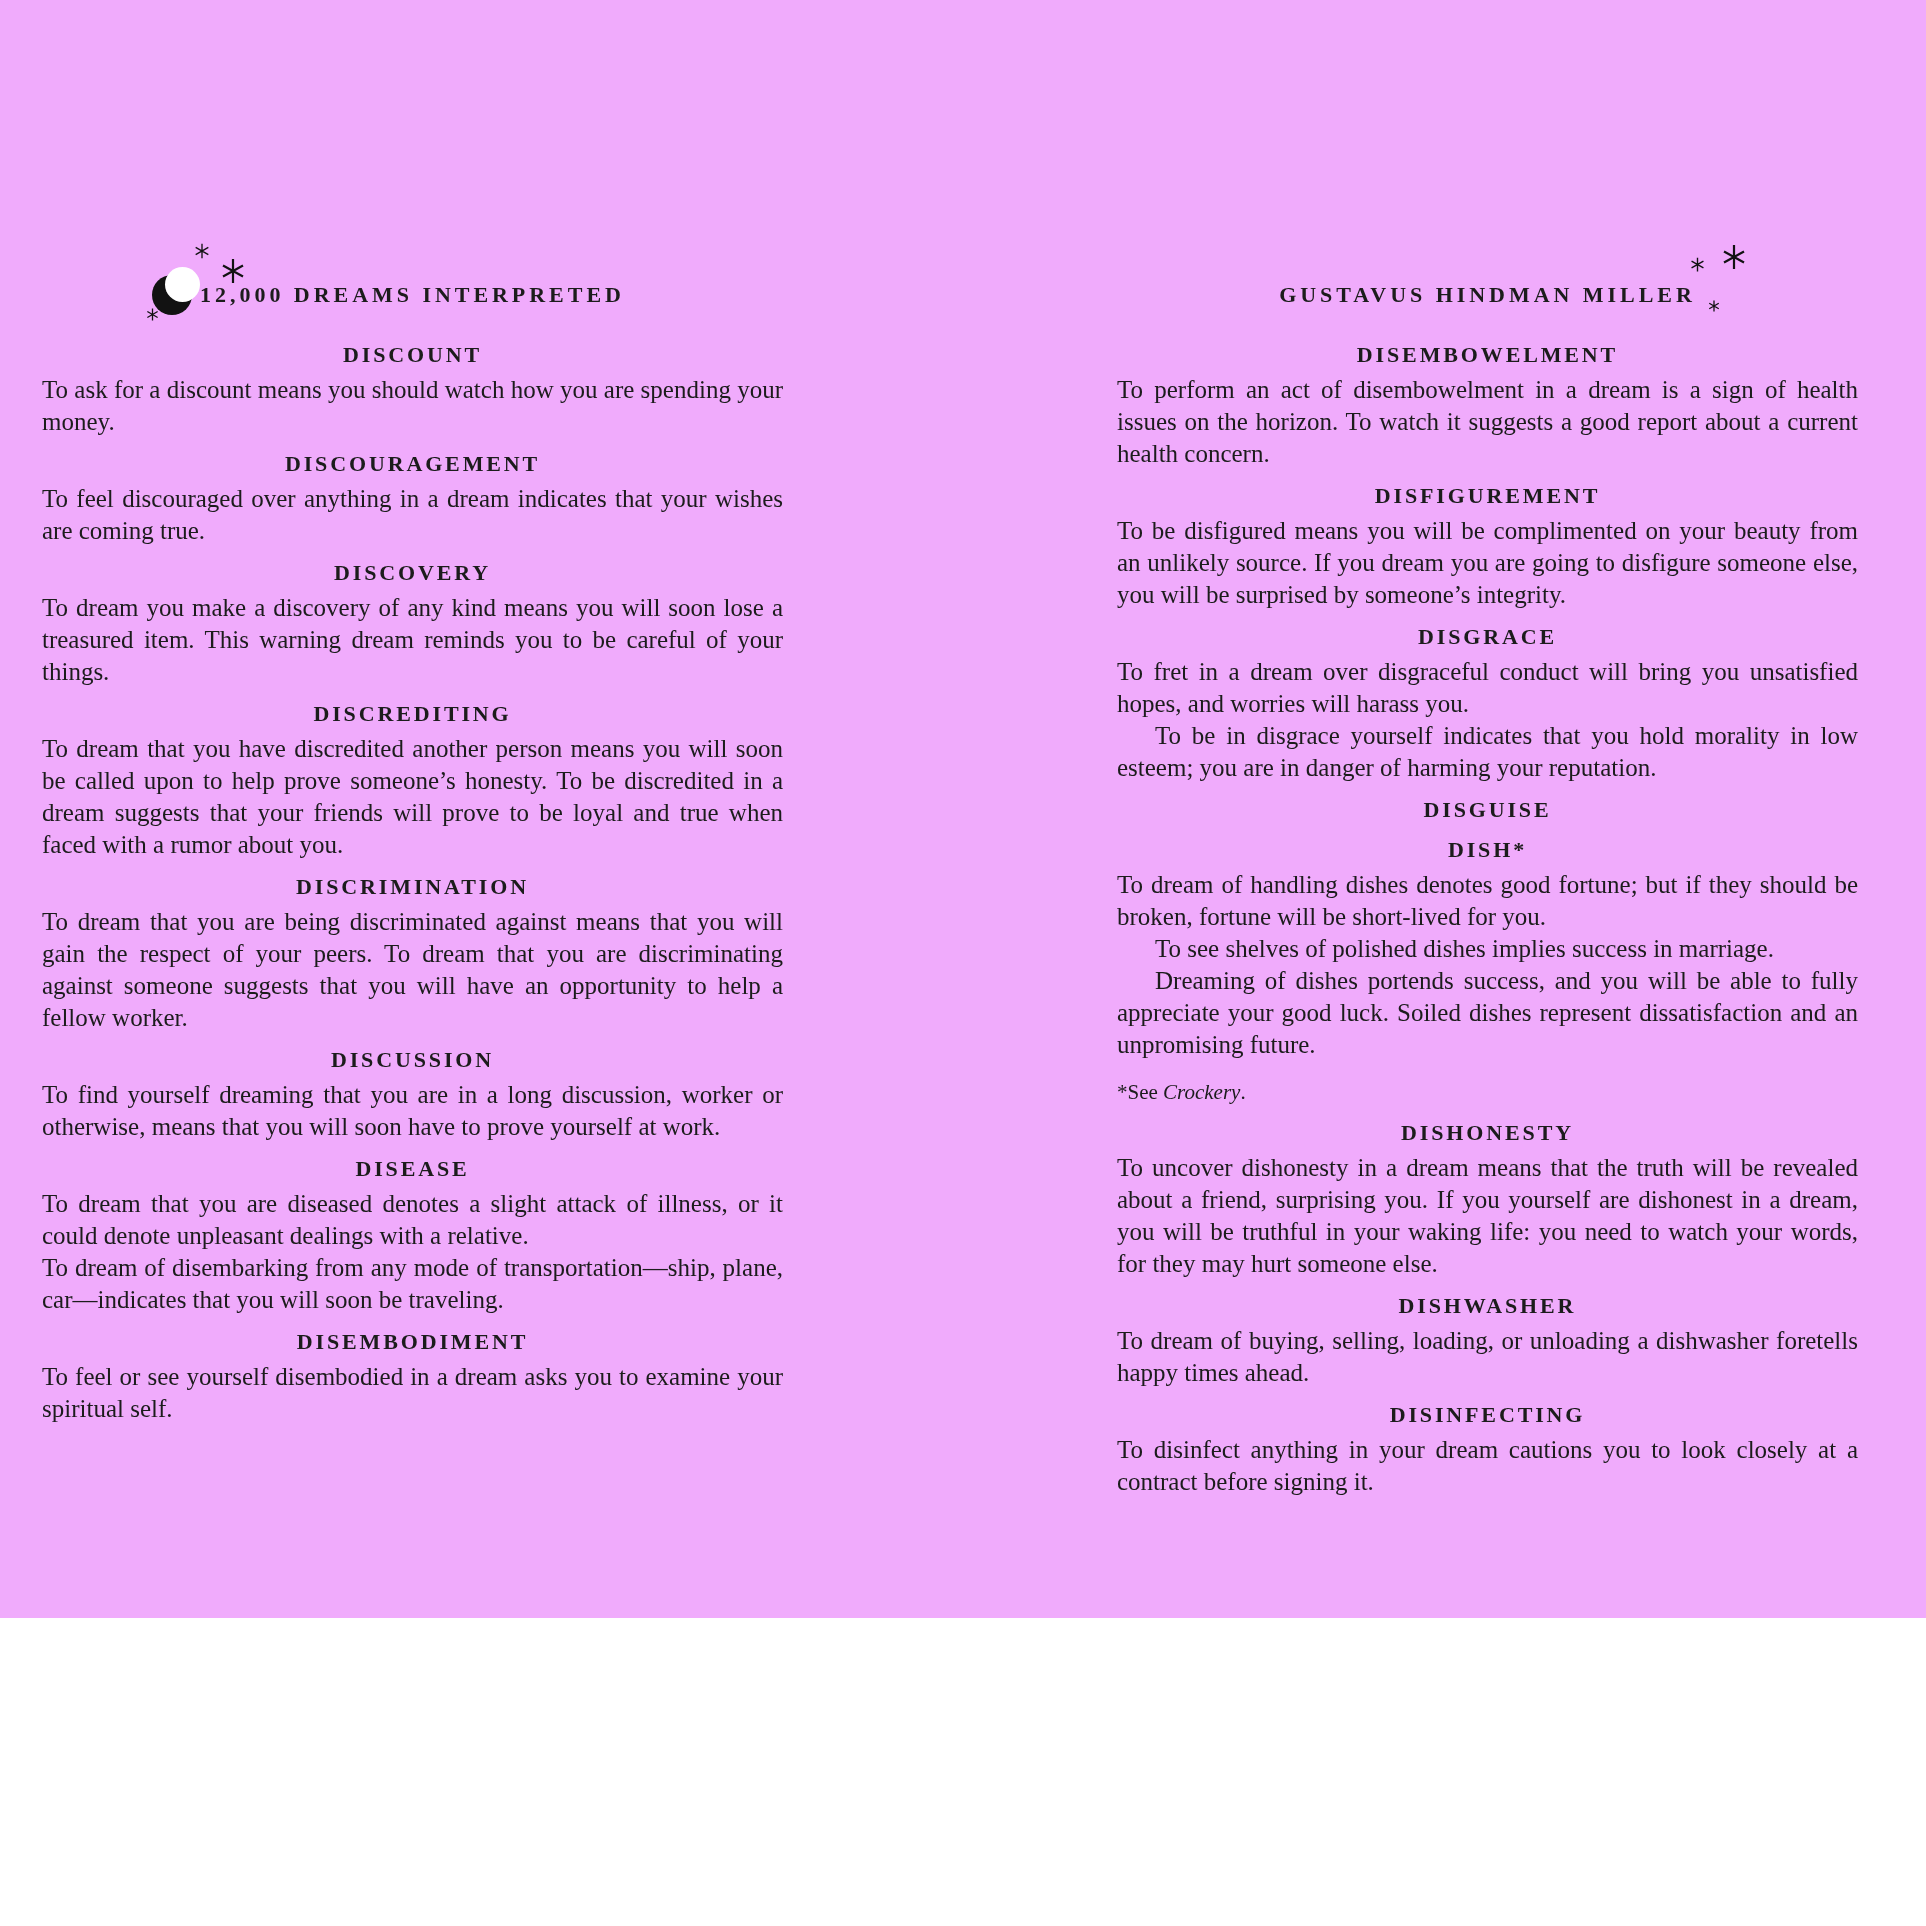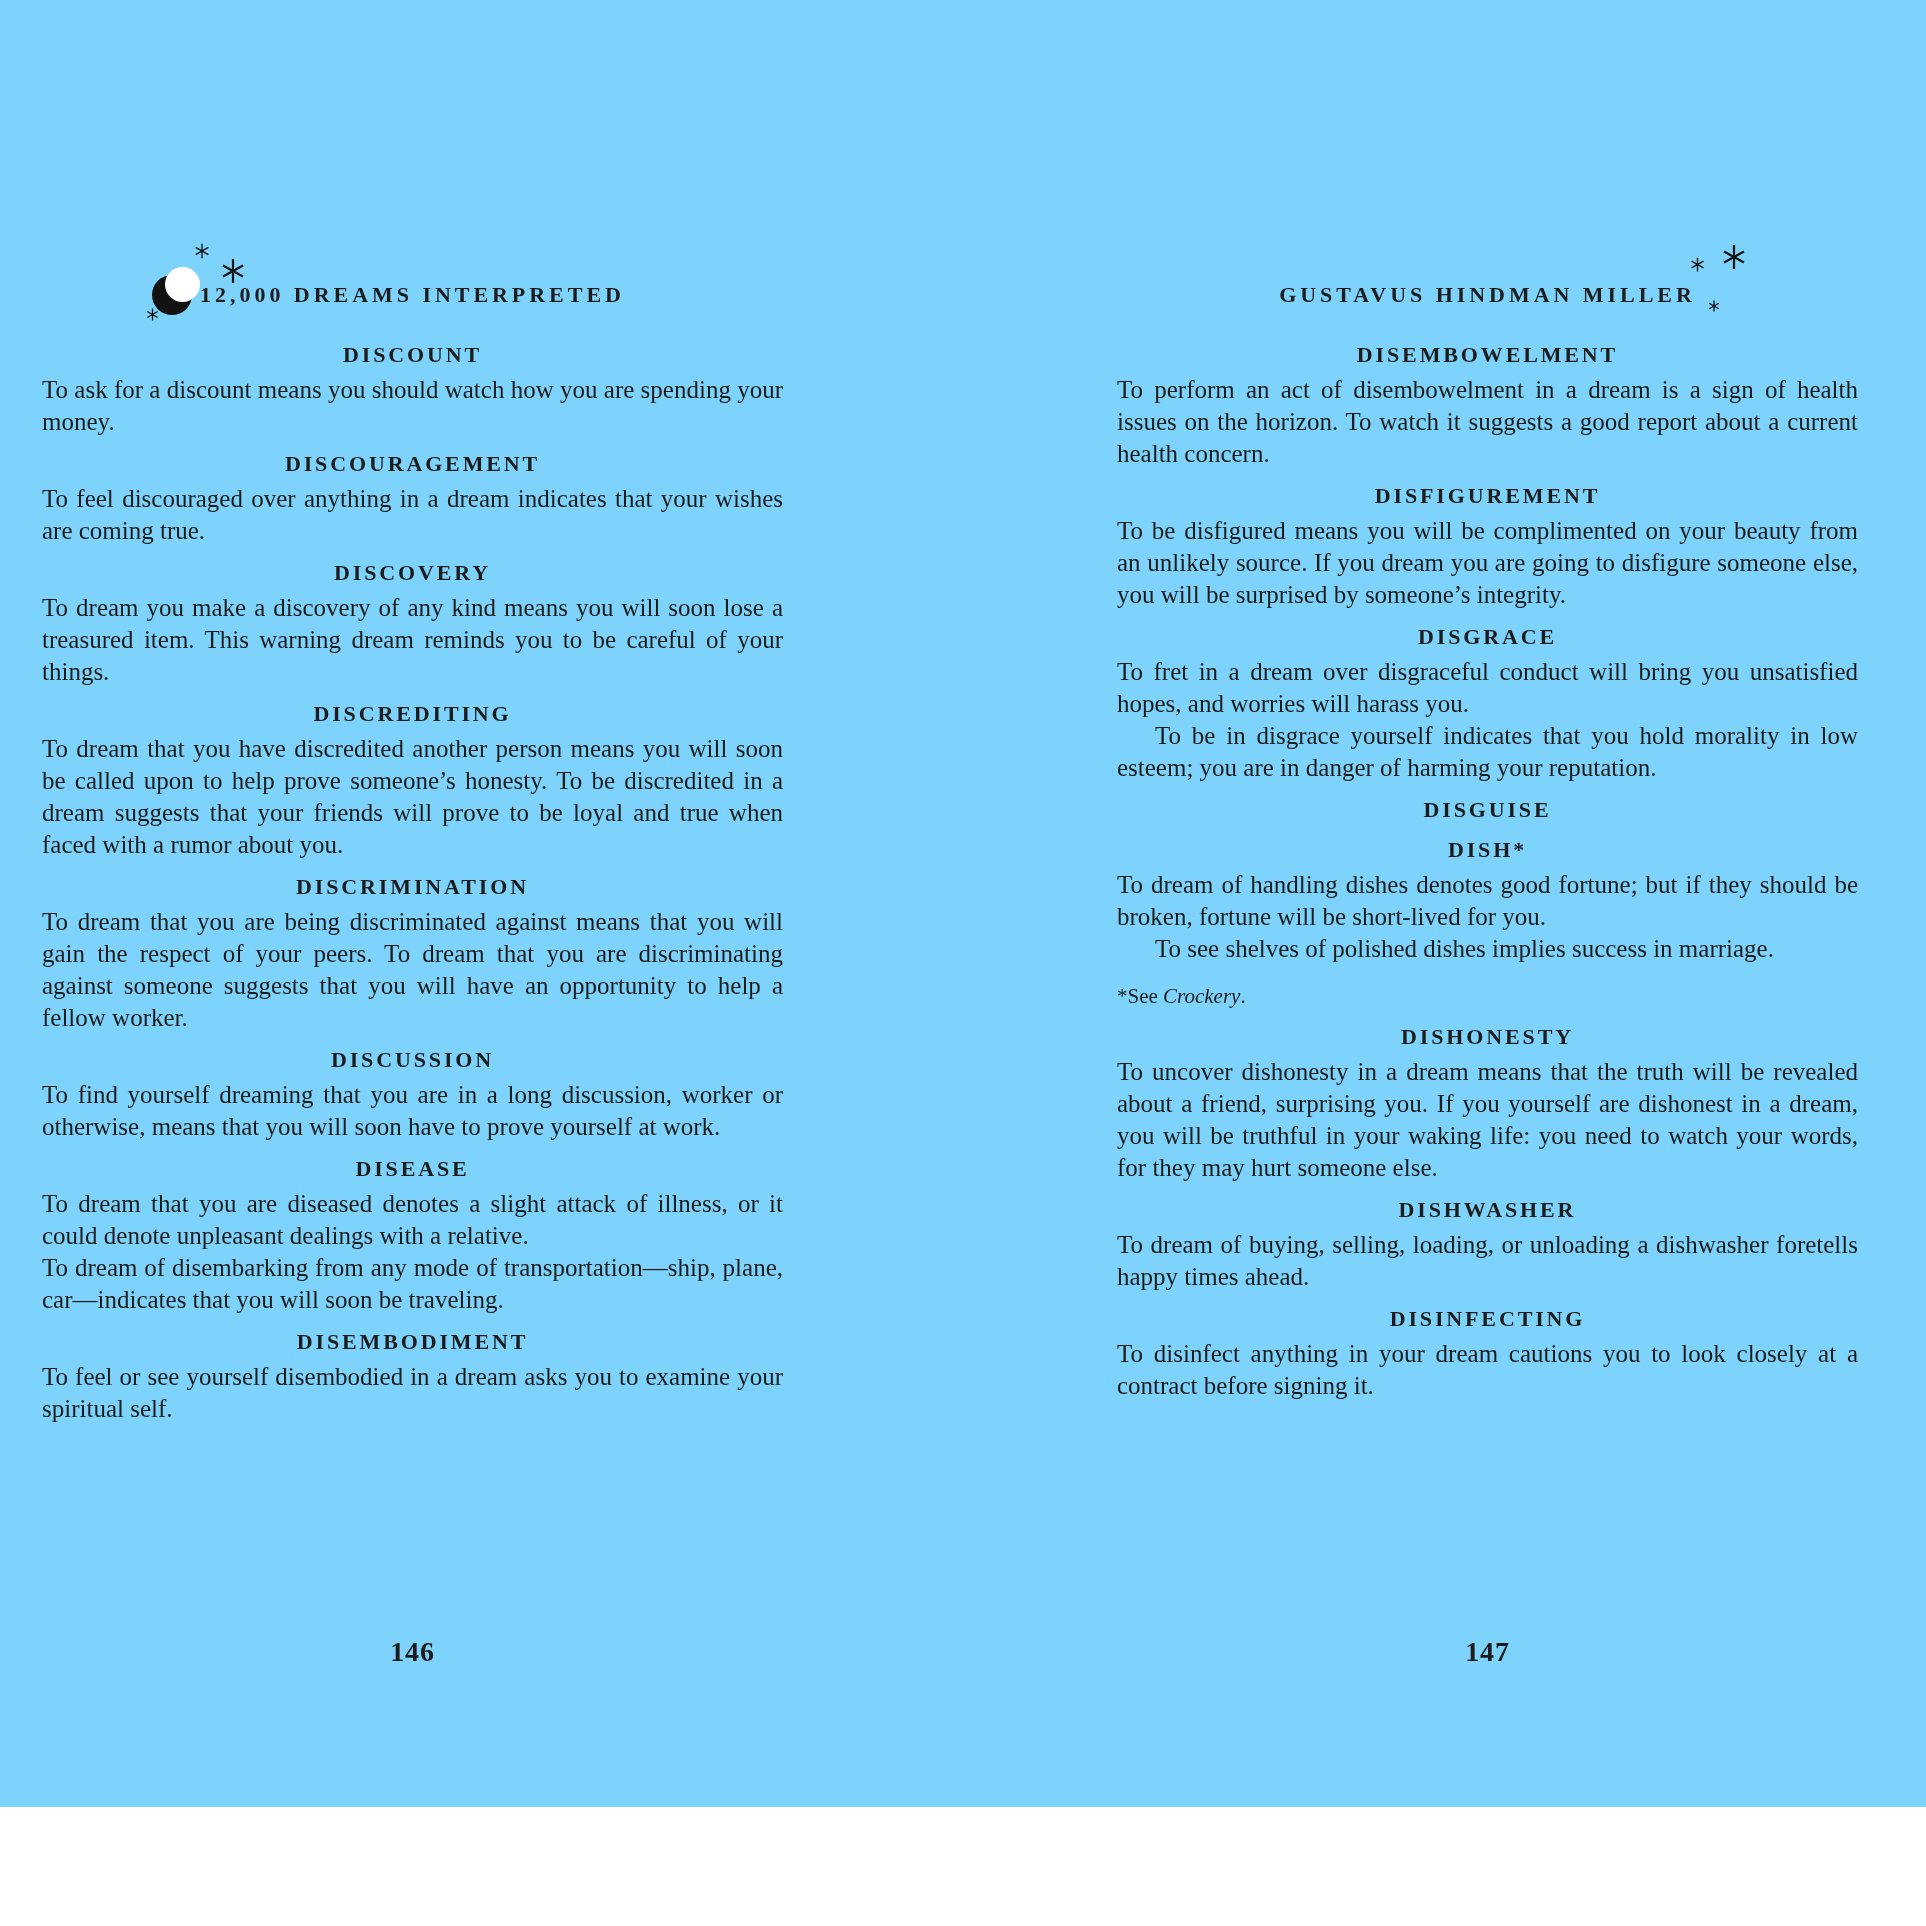--- a/index.html
+++ b/index.html
@@ -1,16 +1,16 @@
 <!DOCTYPE html>
 <html><head>
 <meta charset="utf-8">
 <style>
   html,body{margin:0;padding:0;background:#ffffff;}
-  .canvas{position:relative;width:1927px;height:1807px;background:#7dd3fc;overflow:hidden;
+  .canvas{position:relative;width:1927px;height:1618px;background:#f0abfc;overflow:hidden;
           font-family:"Liberation Serif", serif;color:#1c1c1c;}
   .page{position:absolute;top:0;width:741px;}
   .page-left{left:42px;}
   .page-right{left:1117px;}
   .page-header{position:relative;margin-top:281px;height:34px;text-align:center;}
   .running-head{font-size:22px;line-height:28px;font-weight:700;letter-spacing:.18em;white-space:nowrap;}
   .ornament{position:absolute;display:block;}
   .ornament-left{left:calc(50% - 267px);top:-46px;width:109px;height:99px;}
   .ornament-right{left:calc(50% + 196px);top:-40px;width:83px;height:83px;}
   .moon{position:absolute;left:6px;top:40px;width:40px;height:40px;border-radius:50%;background:#121212;overflow:visible;}
@@ -129,20 +129,21 @@
           <p>To fret in a dream over disgraceful conduct will bring you unsatisfied hopes, and worries will harass you.</p>
           <p class="cont">To be in disgrace yourself indicates that you hold morality in low esteem; you are in danger of harming your reputation.</p>
         </article>
         <article class="entry">
           <h2>DISGUISE</h2>
         </article>
         <article class="entry">
           <h2>DISH*</h2>
           <p>To dream of handling dishes denotes good fortune; but if they should be broken, fortune will be short-lived for you.</p>
           <p class="cont">To see shelves of polished dishes implies success in marriage.</p>
+          <p class="cont">Dreaming of dishes portends success, and you will be able to fully appreciate your good luck. Soiled dishes represent dissatisfaction and an unpromising future.</p>
           <p class="footnote"><span>*See </span><span class="ref">Crockery</span><span>.</span></p>
         </article>
         <article class="entry">
           <h2>DISHONESTY</h2>
           <p>To uncover dishonesty in a dream means that the truth will be revealed about a friend, surprising you. If you yourself are dishonest in a dream, you will be truthful in your waking life: you need to watch your words, for they may hurt someone else.</p>
         </article>
         <article class="entry">
           <h2>DISHWASHER</h2>
           <p>To dream of buying, selling, loading, or unloading a dishwasher foretells happy times ahead.</p>
         </article>

